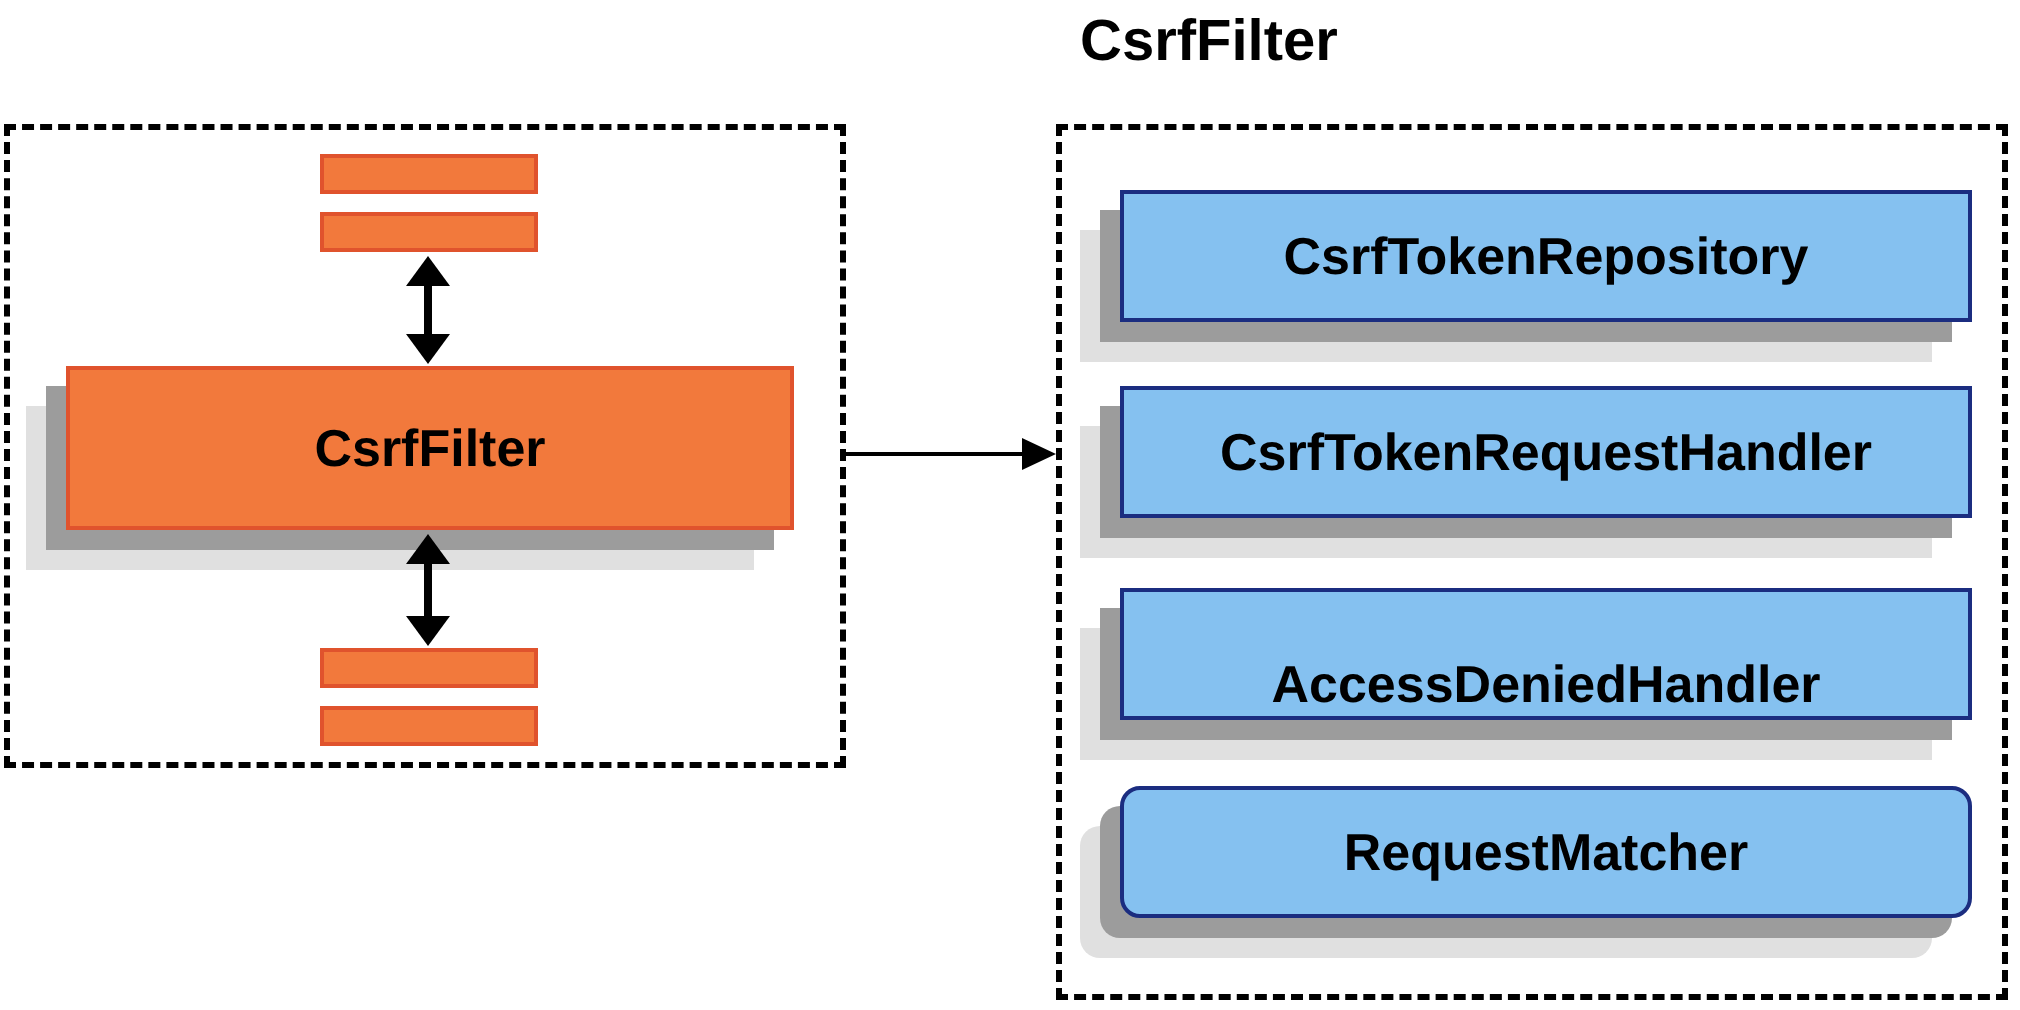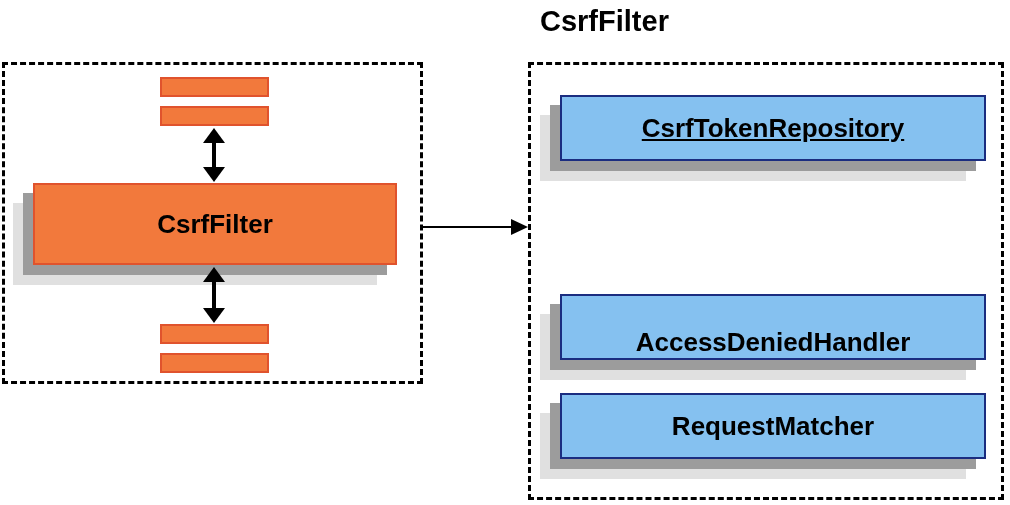--- a/index.html
+++ b/index.html
@@ -139,26 +139,29 @@
 
   <div class="harrow" style="left:422px; top:219px; width:106px;">
     <div class="shaft"></div>
     <div class="head-right"></div>
   </div>
 
   <div class="panel-title" style="left:540px; top:5px;">CsrfFilter</div>
 
   <div class="dashed-boundary" style="left:528px; top:62px; width:476px; height:438px;"></div>
 
-  <div class="node-box node-blue" style="left:560px; top:95px; width:426px; height:66px;text-decoration:underline;">
+  <div class="node-box node-blue" style="left:560px; top:95px; width:426px; height:66px;">
     <span>CsrfTokenRepository</span>
   </div>
 
+  <div class="node-box node-blue" style="left:560px; top:193px; width:426px; height:66px;">
+    <span>CsrfTokenRequestHandler</span>
+  </div>
 
   <div class="node-box node-blue" style="left:560px; top:294px; width:426px; height:66px;align-items:flex-end;">
     <span>AccessDeniedHandler</span>
   </div>
 
-  <div class="node-box node-blue" style="left:560px; top:393px; width:426px; height:66px;">
+  <div class="node-box node-blue" style="left:560px; top:393px; width:426px; height:66px;border-radius:10px;">
     <span>RequestMatcher</span>
   </div>
 
 </div>
 
 </body></html>

